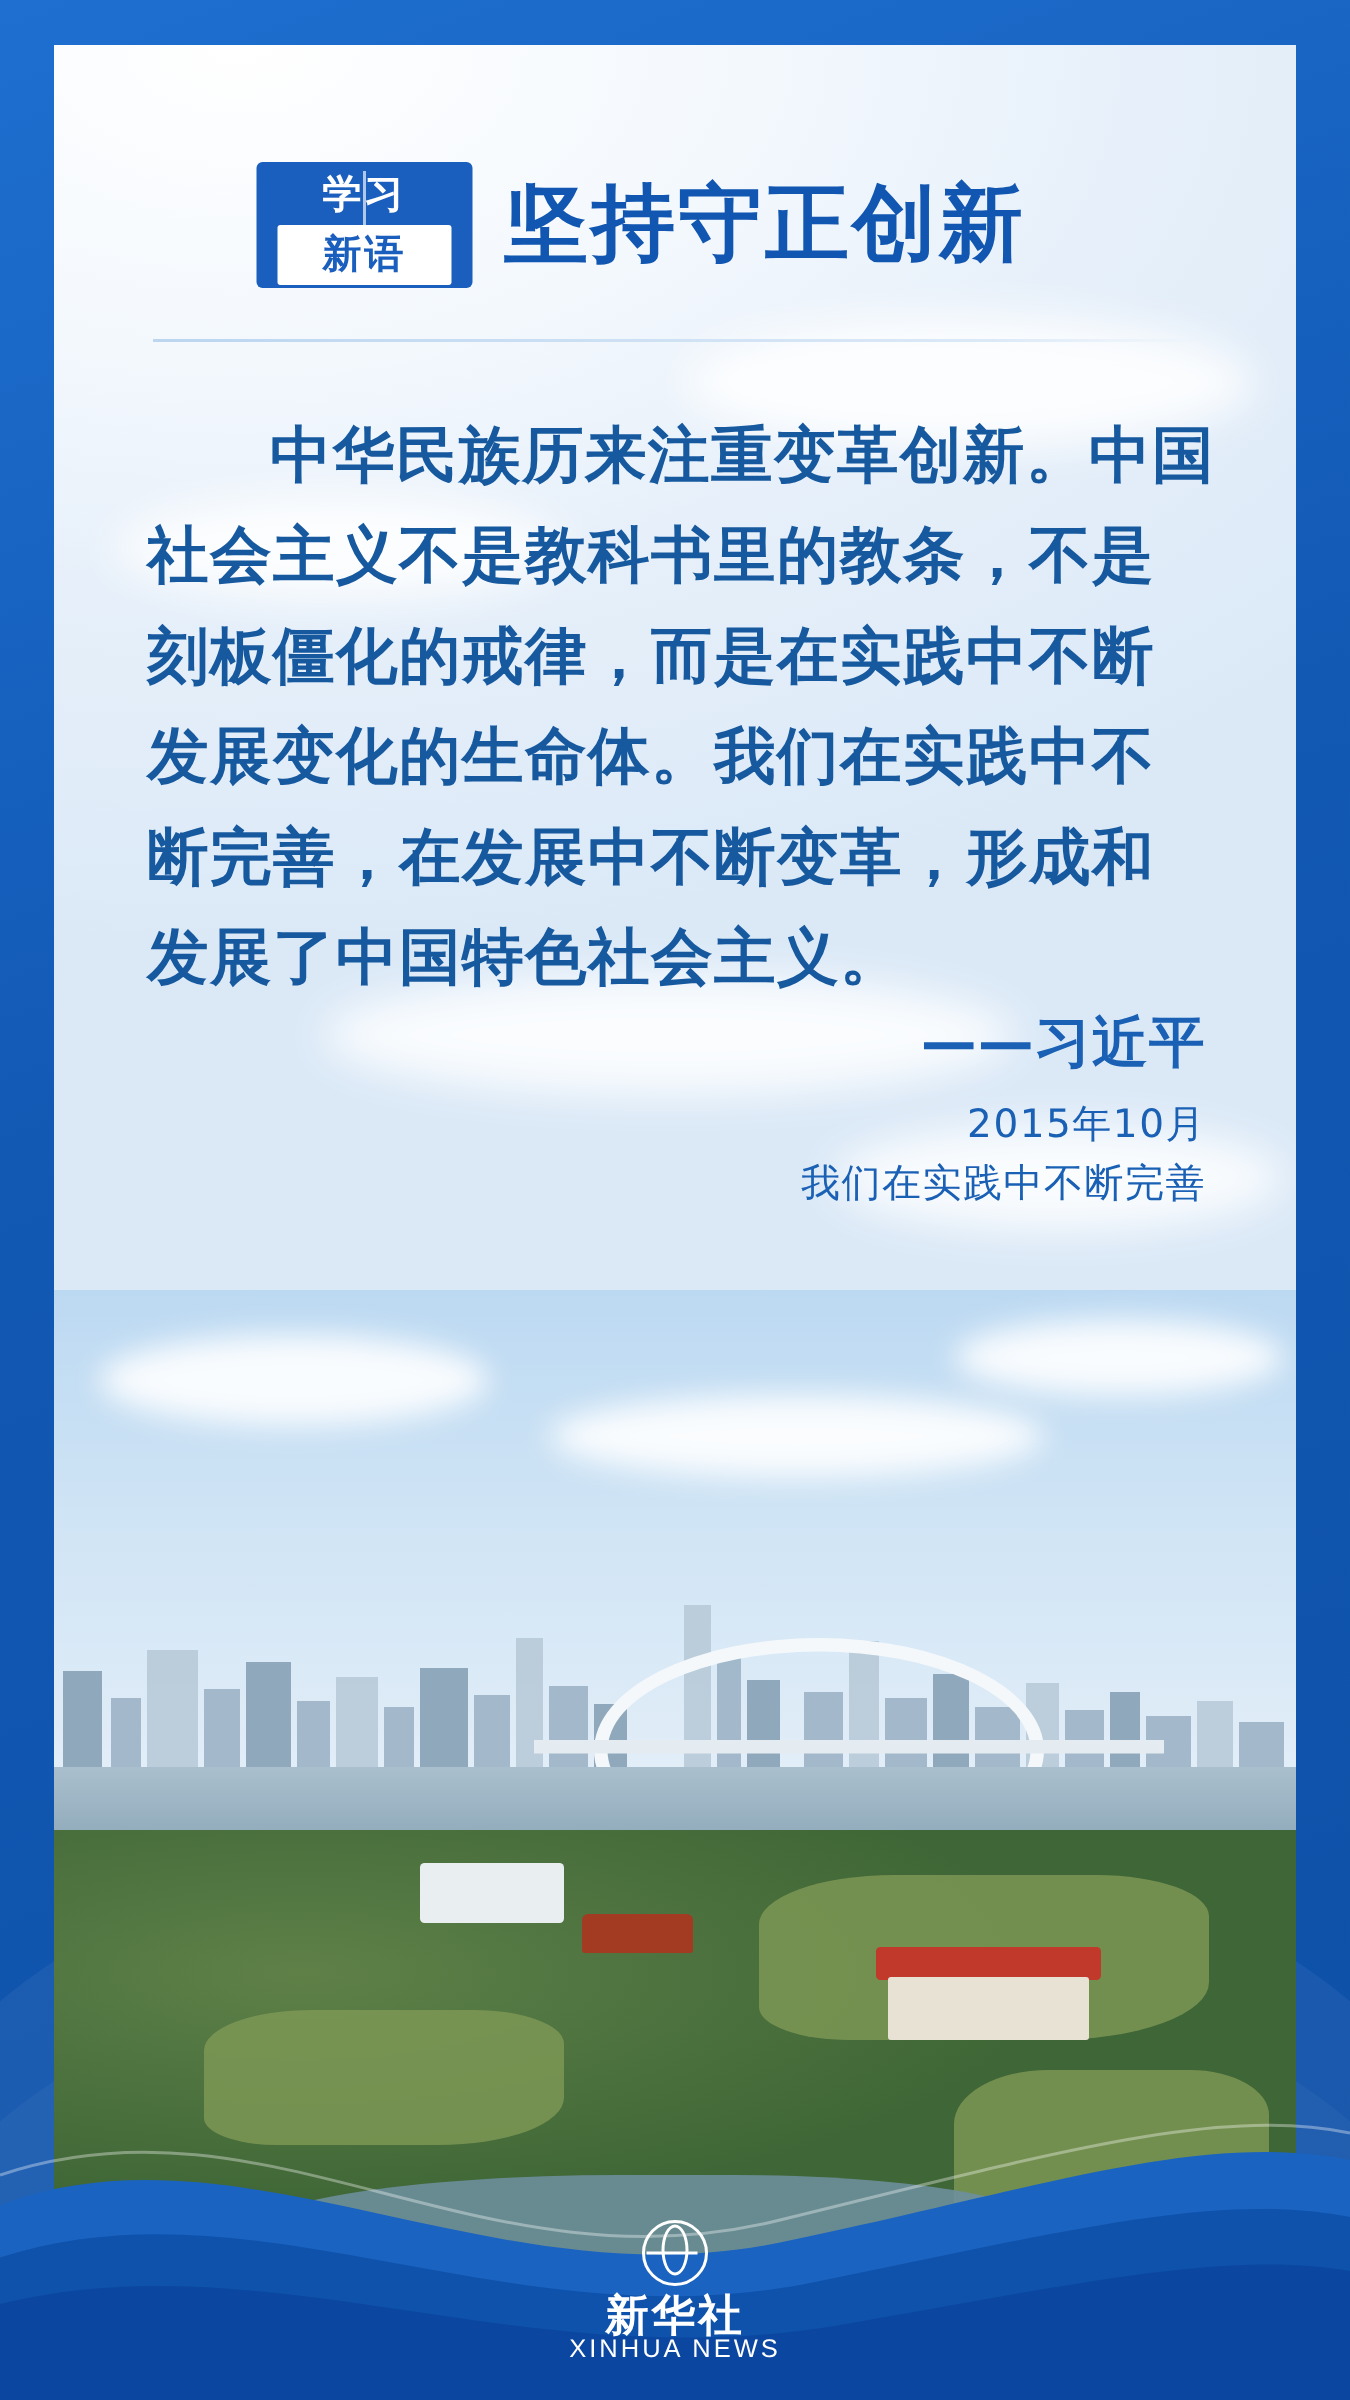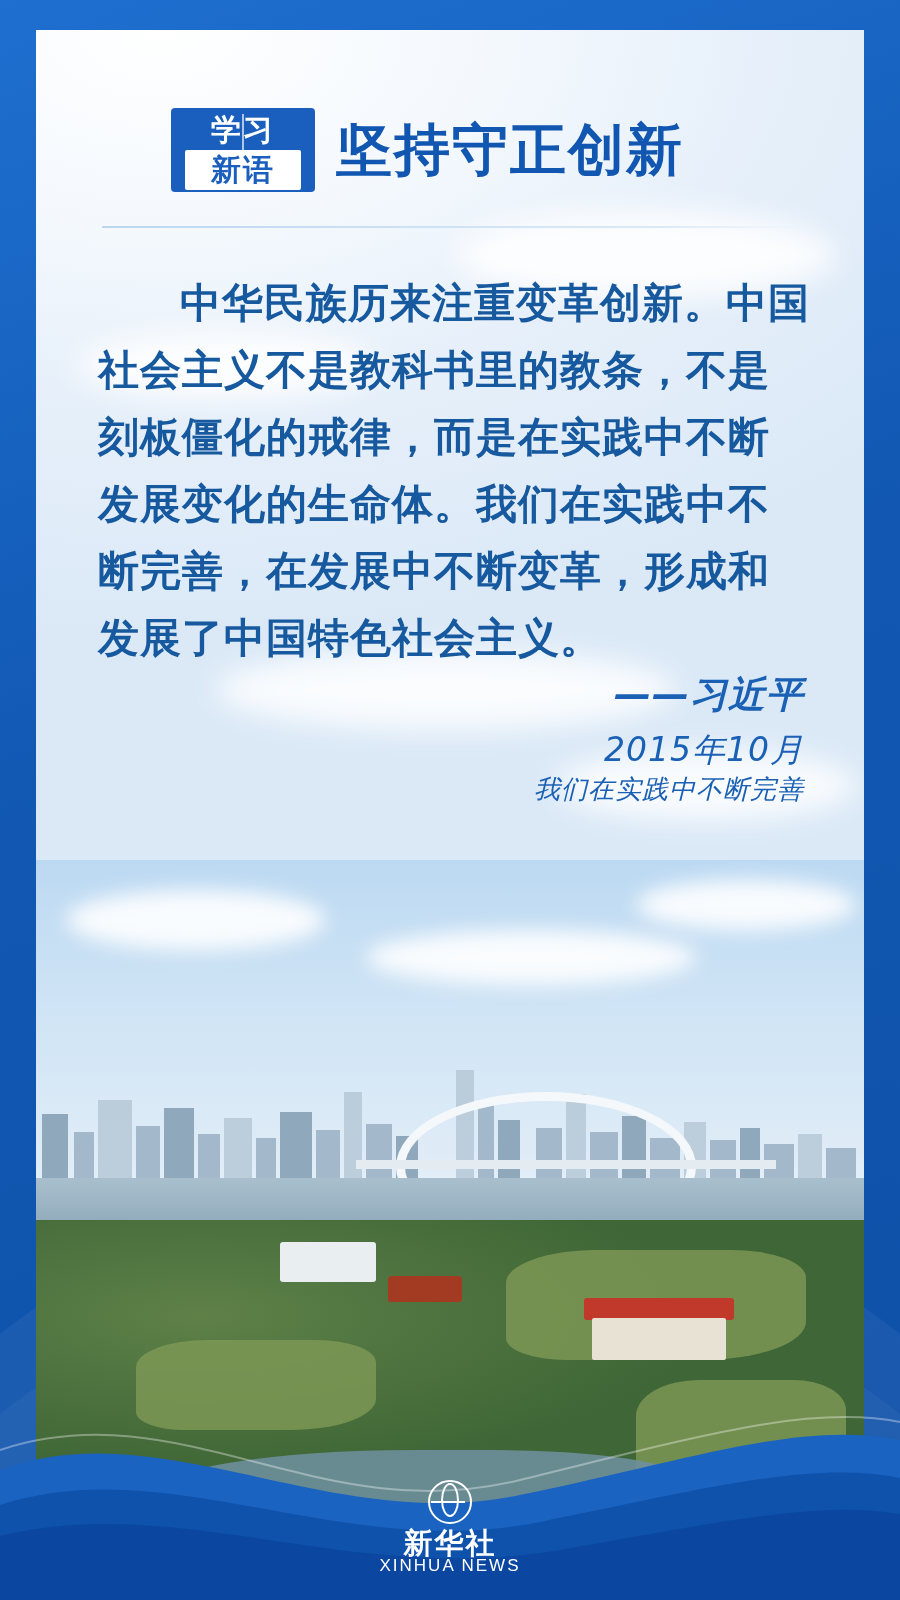--- a/index.html
+++ b/index.html
@@ -95,21 +95,21 @@
     height: 72px;
     margin-left: -1px;
     background: rgba(255,255,255,0.65);
   }
   .logo-text {
     position: absolute;
     left: 0; top: 0;
     width: 144px;
     height: 84px;
     color: #ffffff;
-    font-size: 30px;
+    font-size: 26px;
     font-weight: bold;
     line-height: 40px;
     letter-spacing: 2px;
     text-align: center;
     padding-top: 2px;
     box-sizing: border-box;
     font-family: "DejaVu Sans", "Liberation Sans", sans-serif;
   }
   .logo-line2 {
     display: block;
@@ -157,30 +157,29 @@
 
   
   .attrib {
     position: absolute;
     right: 60px;
     top: 640px;
     width: 420px;
     text-align: right;
     color: #1a60b4;
     font-family: "DejaVu Sans", "Liberation Sans", sans-serif;
-    font-style: italic;
   }
   .attrib-author {
     font-size: 37px;
     font-weight: bold;
     line-height: 50px;
     letter-spacing: 1px;
   }
   .attrib-date {
-    font-size: 33px;
+    font-size: 26px;
     line-height: 40px;
     margin-top: 10px;
     letter-spacing: 1px;
   }
   .attrib-place {
     font-size: 26px;
     line-height: 38px;
     letter-spacing: 1px;
   }
 

